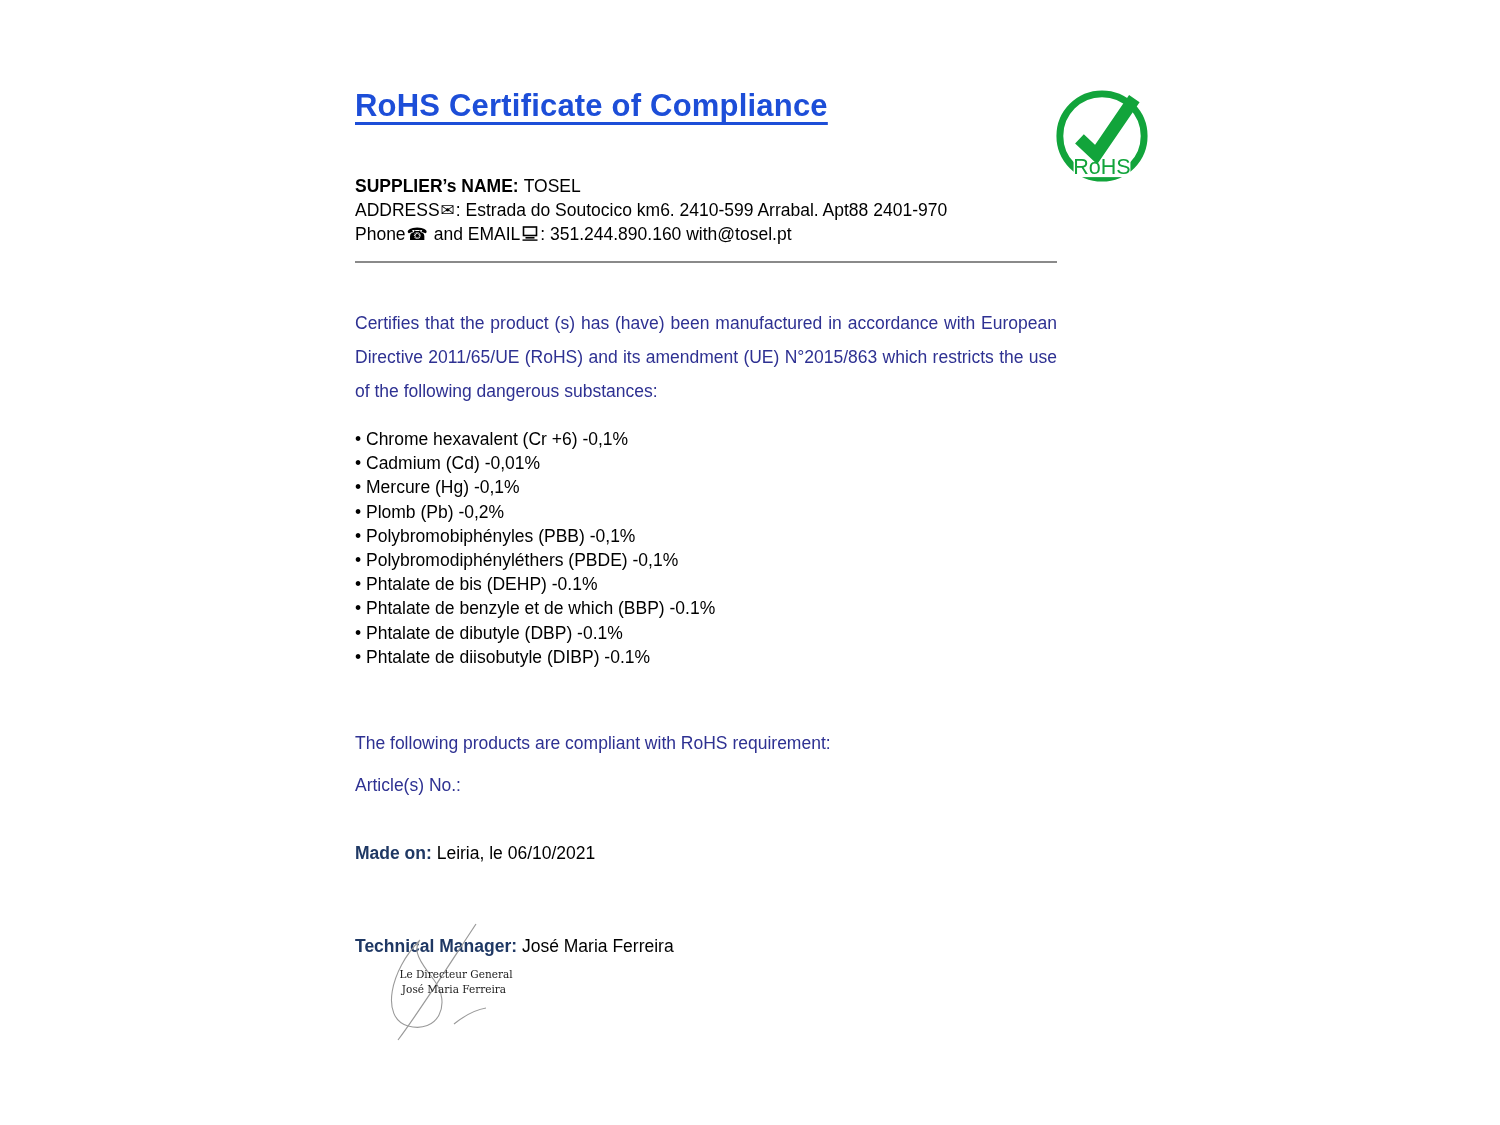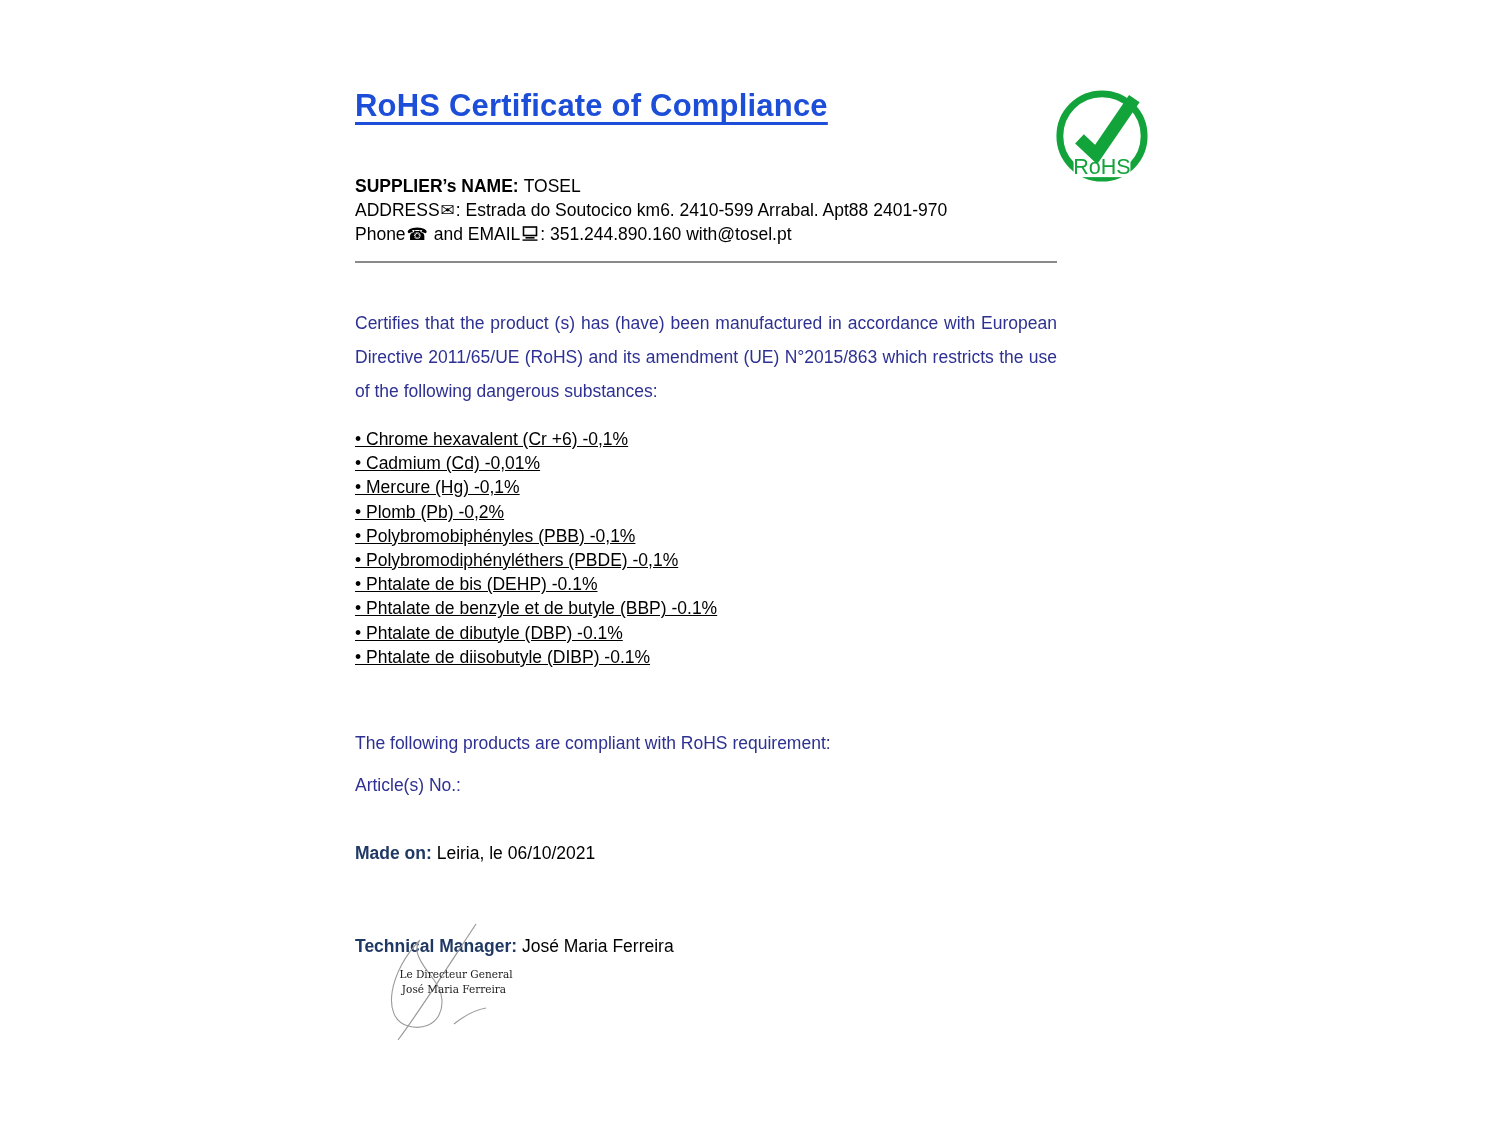--- a/index.html
+++ b/index.html
@@ -21,21 +21,21 @@
   .glyph { font-family:"DejaVu Sans", sans-serif; font-size:17px; margin:0 1px; }
   .comp-icon { display:inline-block; vertical-align:-1px; margin:0 2px; }
 
   .rule { top:261px; border-top:2px solid #8a8a8a; height:0; }
 
   .certify {
     top:306px; color:#2e3192; font-size:17.5px; line-height:34px;
     text-align:justify;
   }
 
-  .substances { top:427px; list-style:none; font-size:17.5px; line-height:24.2px;text-decoration:underline; }
+  .substances { top:427px; list-style:none; font-size:17.5px; line-height:24.2px; }
   .substances li::before { content:"\2022\00a0"; }
 
   .blue-line { color:#2e3192; font-size:17.5px; }
   .compliance { top:733px; }
   .article { top:775px; }
 
   .made-on { top:843px; font-size:17.5px; }
   .tech-mgr { top:936px; font-size:17.5px; }
   .navy-bold { color:#1f3864; font-weight:bold; }
   .italic { }
@@ -80,21 +80,21 @@
 <p class="col certify">Certifies that the product (s) has (have) been manufactured in accordance with European Directive 2011/65/UE (RoHS) and its amendment (UE) N°2015/863 which restricts the use of the following dangerous substances:</p>
 
 <ul class="col substances">
   <li>Chrome hexavalent (Cr +6) -0,1%</li>
   <li>Cadmium (Cd) -0,01%</li>
   <li>Mercure (Hg) -0,1%</li>
   <li>Plomb (Pb) -0,2%</li>
   <li>Polybromobiphényles (PBB) -0,1%</li>
   <li>Polybromodiphényléthers (PBDE) -0,1%</li>
   <li>Phtalate de bis (DEHP) -0.1%</li>
-  <li>Phtalate de benzyle et de butyle (BBP) -0.1%</li>
+  <li>Phtalate de benzyle et de which (BBP) -0.1%</li>
   <li>Phtalate de dibutyle (DBP) -0.1%</li>
   <li>Phtalate de diisobutyle (DIBP) -0.1%</li>
 </ul>
 
 <p class="col blue-line compliance">The following products are compliant with RoHS requirement:</p>
 
 <p class="col blue-line article">Article(s) No.:</p>
 
 <p class="col made-on">
   <span class="navy-bold">Made on:</span>

